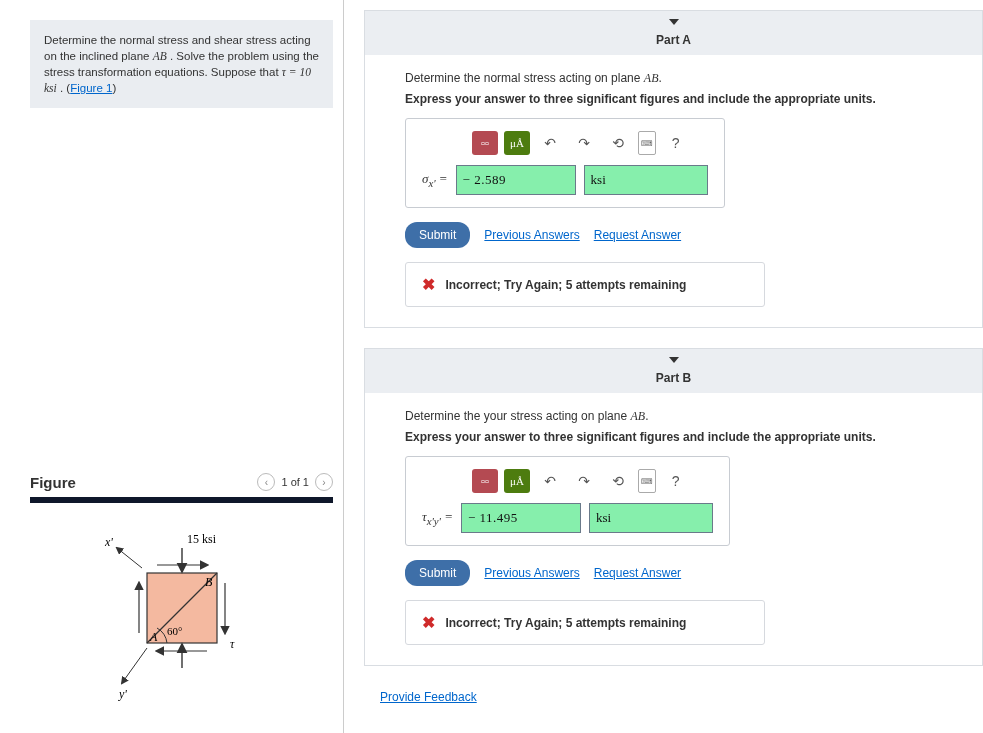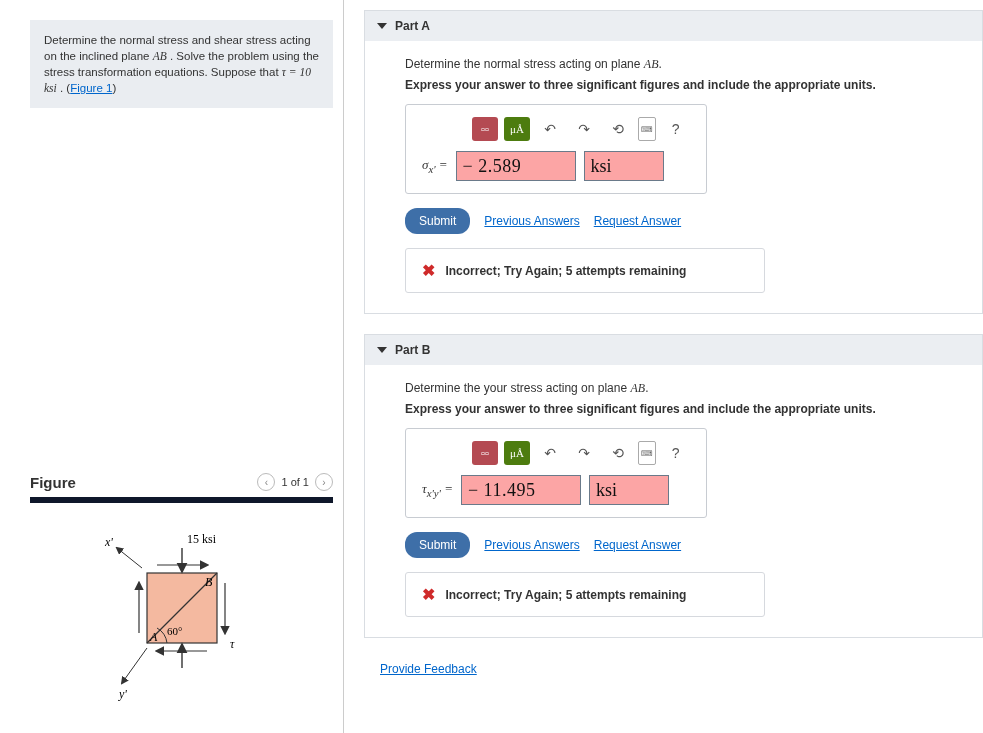--- a/index.html
+++ b/index.html
@@ -53,20 +53,21 @@
     margin-bottom: 20px;
   }
   .part-header {
     background: #ebeef2;
     padding: 8px 12px;
     font-weight: bold;
     font-size: 12px;
     display: flex;
     align-items: center;
     gap: 8px;
+    flex-direction: column;
   }
   .part-header .caret {
     width: 0; height: 0;
     border-left: 5px solid transparent;
     border-right: 5px solid transparent;
     border-top: 6px solid #333;
   }
   .part-body { padding: 16px 24px 20px 40px; }
   .question-text { margin-bottom: 6px; font-size: 12px; }
   .question-text .fam { font-style: italic; font-family: 'Times New Roman', serif; }
@@ -96,27 +97,27 @@
   .tb-units { background: #4d7c0f; font-family: 'Times New Roman', serif; font-style: normal; text-decoration: none; }
   .tb-kbd {
     border: 1px solid #aaa; border-radius: 2px; font-size: 8px;
     padding: 1px 2px; color: #666; width: auto;
   }
   .answer-row { display: flex; align-items: center; gap: 8px; }
   .var-label { font-family: 'Times New Roman', serif; font-style: italic; font-size: 13px; white-space: nowrap; }
   .val-input, .unit-input {
     border: 1px solid #6a7a8a;
     height: 30px;
-    font-size: 18px;
+    font-size: 13px;
     font-family: 'Times New Roman', serif;
     padding: 2px 6px;
-    background: #fca5a5;
+    background: #86efac;
   }
   .val-input { width: 120px; color: #111; }
-  .unit-input { width: 80px; color: #111; }
+  .unit-input { width: 124px; color: #111; }
   .minus { letter-spacing: 0.5px; }
   .action-row { margin-top: 14px; display: flex; align-items: center; gap: 14px; }
   .submit-btn {
     background: #3e6fa8;
     color: #fff;
     border: none;
     padding: 6px 14px;
     font-size: 12px;
     border-radius: 12px;
     cursor: pointer;

